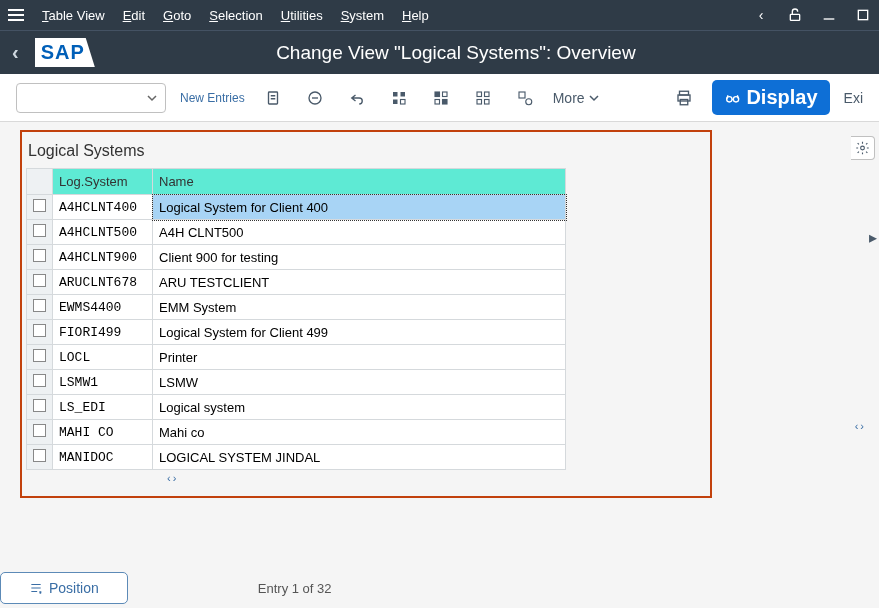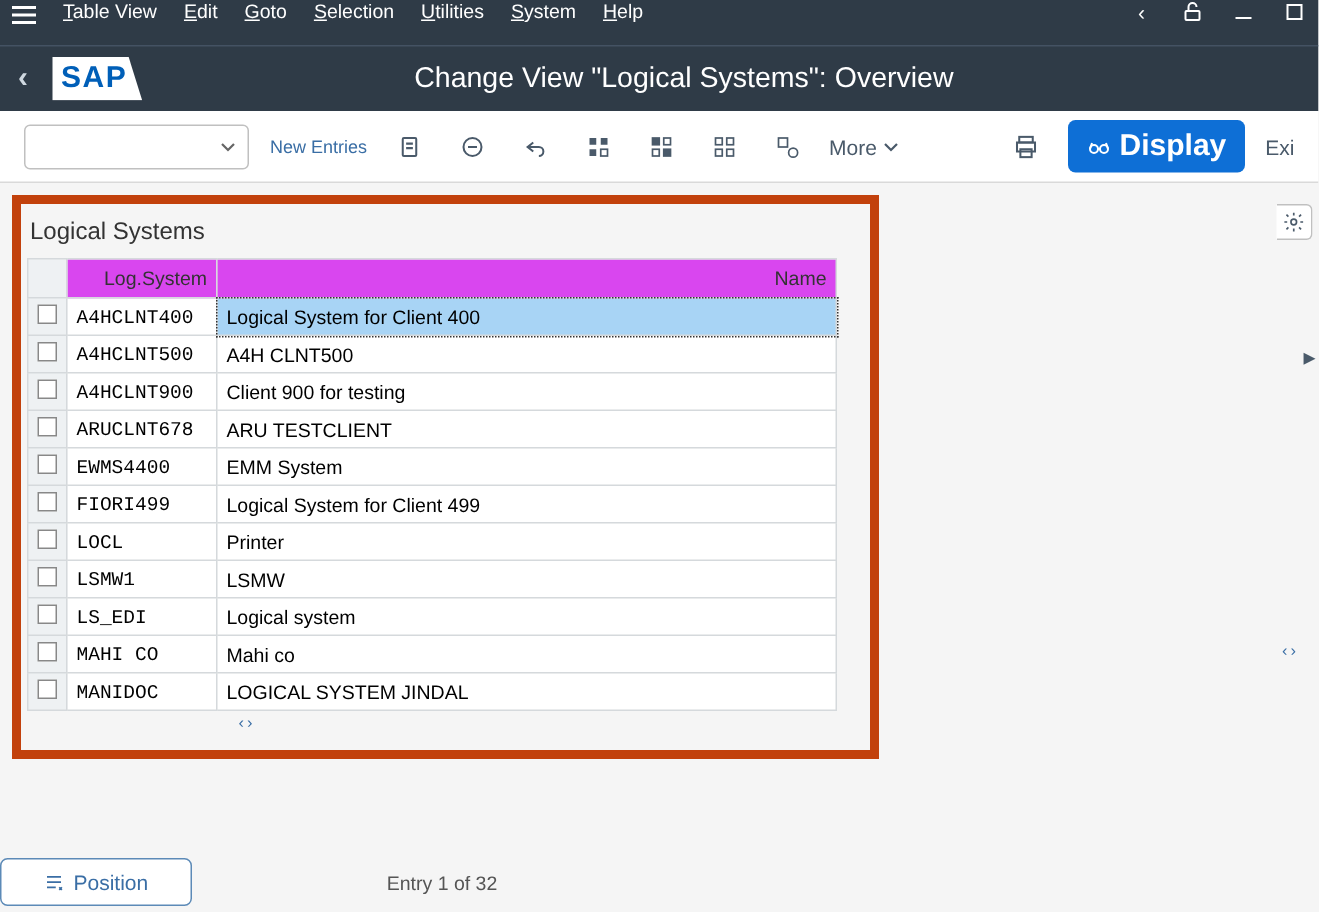--- a/index.html
+++ b/index.html
@@ -1,19 +1,19 @@
 <!DOCTYPE html>
 <html><head>
 <meta charset="utf-8">
 <style>
   * { box-sizing: border-box; font-family: Arial, sans-serif; }
   body { margin: 0; padding: 0; background: #f5f5f5; width: 879px; height: 608px; overflow: hidden; position: relative; }
 
   
-  .menubar { background: #2f3b47; color: #fff; height: 30px; display: flex; align-items: flex-start; padding: 0 8px; font-size: 13px; }
+  .menubar { background: #2f3b47; color: #fff; height: 30px; display: flex; align-items: center; padding: 0 8px; font-size: 13px; }
   .menubar .hamburger { width: 20px; height: 20px; display: flex; flex-direction: column; justify-content: center; gap: 3px; margin-right: 14px; cursor: pointer; }
   .menubar .hamburger span { display: block; height: 2px; background: #fff; width: 16px; }
   .menubar .mitem { margin-right: 18px; cursor: pointer; }
   .menubar .mitem u { text-decoration: underline; }
   .menubar .right-icons { margin-left: auto; display: flex; align-items: center; gap: 18px; }
   .menubar .ico { width: 16px; height: 16px; display: inline-flex; align-items: center; justify-content: center; color: #fff; font-size: 14px; cursor: pointer; }
 
   
   .titlebar { background: #2f3b47; color: #fff; height: 44px; display: flex; align-items: center; padding: 0 12px; border-top: 1px solid #445263; }
   .titlebar .back { font-size: 20px; margin-right: 16px; cursor: pointer; color: #cfd8e0; font-weight: bold; }
@@ -26,27 +26,27 @@
   .toolbar .txtbtn { color: #3a6ea5; font-size: 12px; cursor: pointer; }
   .toolbar .ibtn { width: 28px; height: 28px; display: inline-flex; align-items: center; justify-content: center; cursor: pointer; color: #4a5a6a; font-size: 16px; }
   .toolbar .ibtn svg { width: 18px; height: 18px; }
   .toolbar .more { display: flex; align-items: center; gap: 4px; color: #4a5a6a; cursor: pointer; font-size: 14px; }
   .toolbar .spacer { flex: 1; }
   .toolbar .display-btn { background: #0e6fd6; color: #fff; border: none; border-radius: 5px; padding: 6px 12px; font-size: 20px; display: flex; align-items: center; gap: 6px; cursor: pointer; font-weight: bold; }
   .toolbar .exit { color: #4a5a6a; font-size: 14px; cursor: pointer; }
 
   
   .main { position: relative; padding: 8px 0 0 0; background: #f5f5f5; }
-  .panel { border: 6px solid #c2410c; margin: 0 8px; width: 578px; background: #f5f5f5; padding-bottom: 12px; }
+  .panel { border: 2px solid #c2410c; margin: 0 20px; width: 692px; background: #f5f5f5; padding-bottom: 12px; }
   .panel-title { font-size: 16px; color: #333; padding: 10px 6px 8px 6px; }
   .settings-gear { position: absolute; right: 4px; top: 14px; width: 24px; height: 24px; display: flex; align-items: center; justify-content: center; cursor: pointer; color: #4a5a6a; border: 1px solid #c0c0c0; border-left: none; border-radius: 0 4px 4px 0; padding: 4px; background:#fff; }
   .right-scroll-btn { position: absolute; right: 0; top: 106px; width: 10px; height: 20px; color:#4a5a6a; cursor:pointer; }
 
   table.grid { border-collapse: collapse; width: 540px; margin-left: 4px; font-size: 13px; }
-  table.grid th { background: #d946ef; border: 1px solid #d5d9dc; padding: 5px 6px; text-align: right; font-weight: normal; color: #333; }
+  table.grid th { background: #5eead4; border: 1px solid #d5d9dc; padding: 5px 6px; text-align: left; font-weight: normal; color: #333; }
   table.grid td { border: 1px solid #d5d9dc; padding: 4px 6px; background: #fff; }
   table.grid th.chkcol, table.grid td.chkcol { width: 20px; text-align: center; background: #eef1f3; }
   table.grid td.sys { font-family: "Courier New", monospace; font-size: 13px; width: 100px; }
   table.grid tr.selected td.namecell { background: #a8d4f5; outline: 1px dotted #333; }
   .chk { width: 13px; height: 13px; border: 1px solid #888; display: inline-block; background: #fff; }
   .table-nav { margin-left: 144px; margin-top: 2px; color: #3a6ea5; font-size: 11px; }
   .table-nav span { cursor: pointer; margin: 0 1px; }
   .bottom-nav { position: absolute; right: 14px; bottom: 66px; color: #3a6ea5; font-size: 11px; }
   .bottom-nav span { cursor: pointer; margin: 0 1px; }
 

